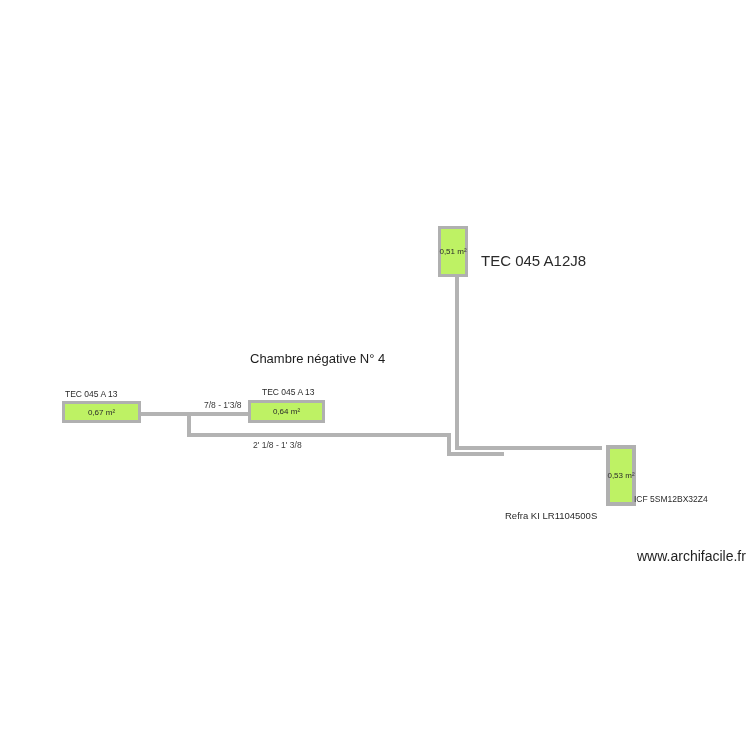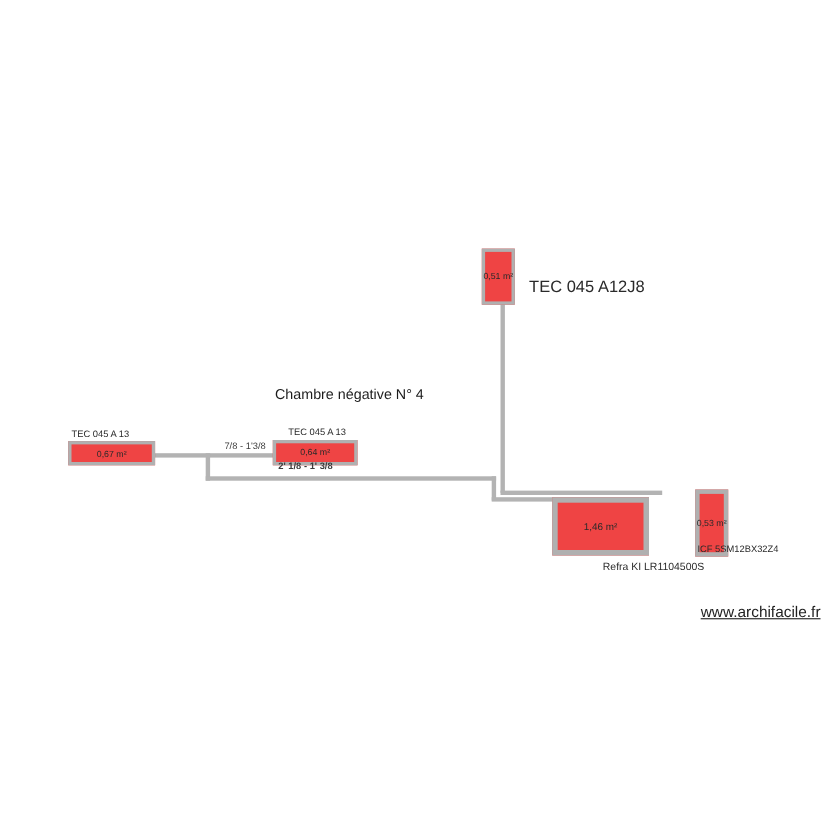--- a/index.html
+++ b/index.html
@@ -28,21 +28,21 @@
   
   .pipe {
     position: absolute;
     background: #b3b3b3;
   }
 
   
   .comp-box {
     position: absolute;
     box-sizing: border-box;
-    background: #ef4444;
+    background: #bef264;
     border: 3px solid #b0b0b0;
     display: flex;
     align-items: center;
     justify-content: center;
   }
   .comp-box.thick { border-width: 5px; }
   .comp-box.med { border-width: 4px; }
   .comp-area {
     font-size: 8px;
     color: #2a2a2a;
@@ -91,27 +91,24 @@
     <span class="comp-area">0,67 m²</span>
   </div>
 
   <div class="lbl lbl-dim" style="left:168px; top:400px;margin-left:36px;">7/8 - 1'3/8</div>
 
   <div class="lbl lbl-model-sm" style="left:262px; top:387px;">TEC 045 A 13</div>
   <div class="comp-box" style="left:248px; top:400px; width:77px; height:23px;">
     <span class="comp-area">0,64 m²</span>
   </div>
 
-  <div class="lbl lbl-dim" style="left:253px; top:418px;font-weight:bold;">2' 1/8 - 1' 3/8</div>
+  <div class="lbl lbl-dim" style="left:253px; top:440px;">2' 1/8 - 1' 3/8</div>
 
-  <div class="comp-box thick" style="left:502px; top:452px; width:88px; height:53px;">
-    <span class="comp-area" style="font-size:9px;">1,46 m²</span>
-  </div>
-  <div class="lbl" style="left:505px; top:510px; font-size:9.5px;margin-left:43px;">Refra KI LR1104500S</div>
+  <div class="lbl" style="left:505px; top:510px; font-size:9.5px;">Refra KI LR1104500S</div>
 
-  <div class="comp-box med" style="left:632px; top:445px; width:30px; height:61px;">
+  <div class="comp-box med" style="left:606px; top:445px; width:30px; height:61px;">
     <span class="comp-area">0,53 m²</span>
   </div>
   <div class="lbl lbl-model-sm" style="left:634px; top:494px;">ICF 5SM12BX32Z4</div>
 
-  <div class="watermark" style="left:637px; top:548px;text-decoration:underline;">www.archifacile.fr</div>
+  <div class="watermark" style="left:637px; top:548px;">www.archifacile.fr</div>
 
 </div>
 
 </body></html>

